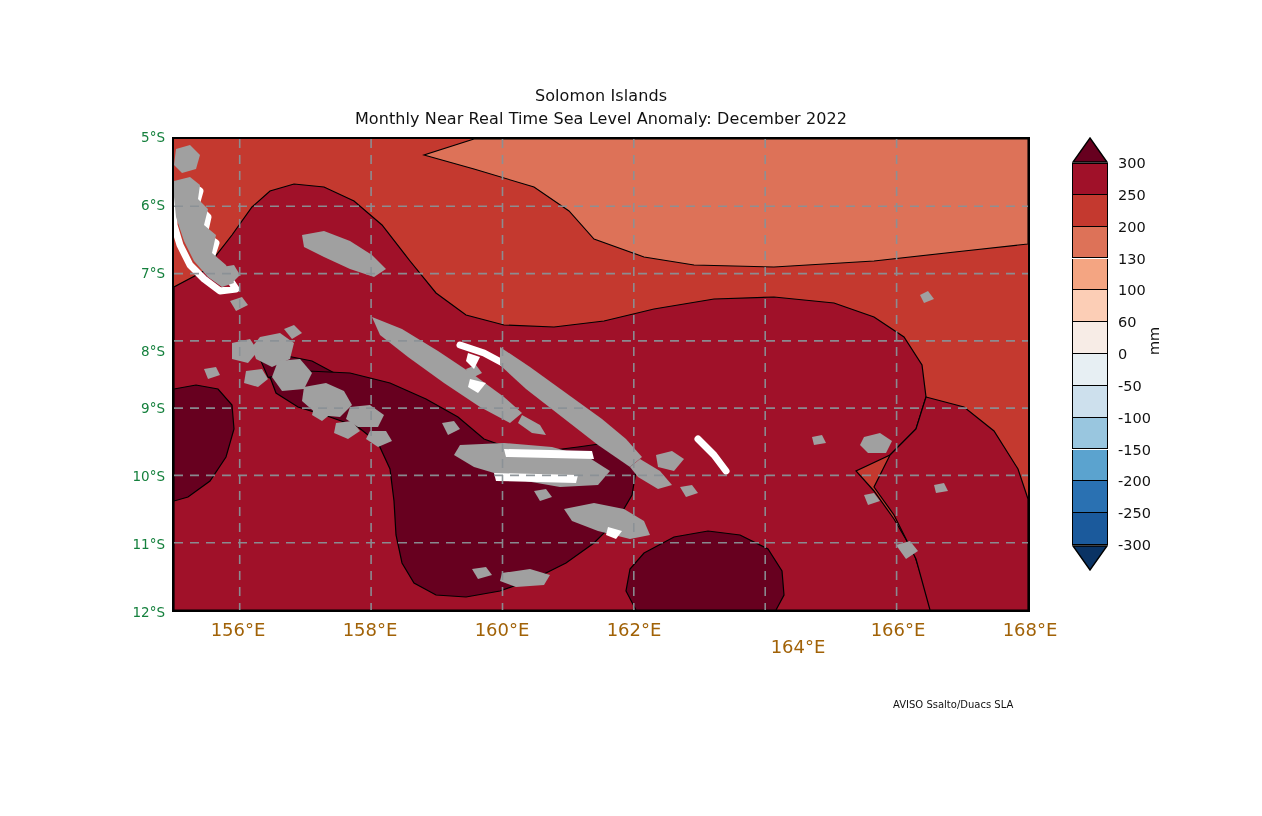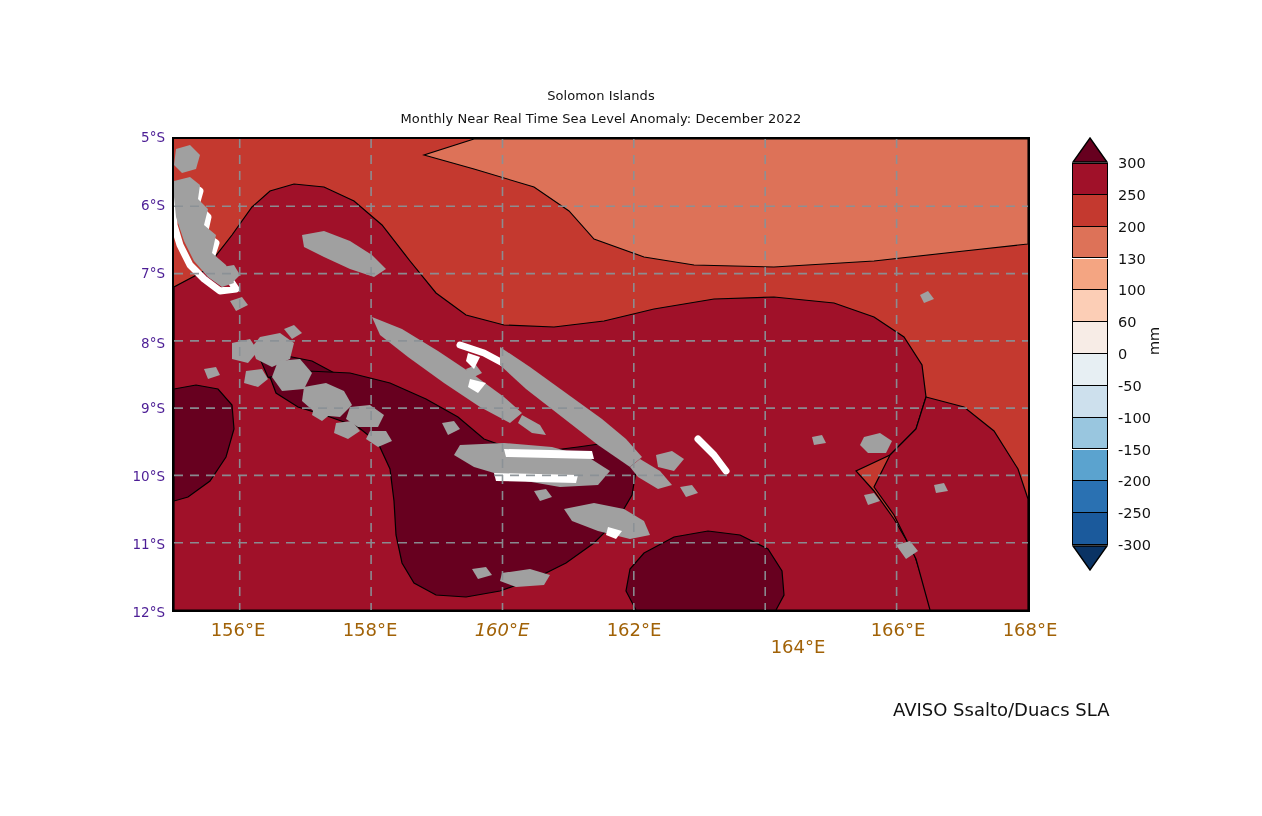--- a/index.html
+++ b/index.html
@@ -2,46 +2,46 @@
 <html><head>
 <meta charset="utf-8">
 <style>
   html,body{margin:0;padding:0;background:#ffffff;}
   body{width:1262px;height:816px;font-family:"DejaVu Sans","Liberation Sans",sans-serif;color:#000;overflow:hidden;position:relative;}
 
   #root{position:absolute;left:0;top:0;width:1262px;height:816px;}
 
   
   .title-block{position:absolute;left:172px;top:84px;width:858px;text-align:center;}
-  .title-line{font-size:13px;line-height:23px;color:#111;letter-spacing:.1px;}
+  .title-line{font-size:16px;line-height:23px;color:#111;letter-spacing:.1px;}
 
   
   #map-frame{position:absolute;left:172px;top:137px;width:858px;height:475px;
              border:2px solid #000;box-sizing:border-box;overflow:hidden;background:#c4392f;}
   #map-svg{position:absolute;left:0;top:0;width:854px;height:471px;display:block;}
 
   
-  .ylab{position:absolute;right:0;transform:translateY(-50%);font-size:13.5px;color:#4c1d95;white-space:nowrap;}
+  .ylab{position:absolute;right:0;transform:translateY(-50%);font-size:13.5px;color:#15803d;white-space:nowrap;}
   #ylabels{position:absolute;left:60px;top:137px;width:105px;height:475px;}
   .xlab{position:absolute;top:0;transform:translateX(-50%);font-size:18px;color:#a16207;white-space:nowrap;}
   #xlabels{position:absolute;left:172px;top:619px;width:858px;height:22px;}
 
   
   #cbar{position:absolute;left:1072px;top:137px;width:60px;height:434px;}
   .cb-cell{position:absolute;left:0;width:36px;box-sizing:border-box;
            border-left:1.4px solid #000;border-right:1.4px solid #000;border-bottom:1.4px solid #000;}
   .cb-cell.first{border-top:1.4px solid #000;}
   .cb-tri{position:absolute;left:0;width:36px;height:26px;}
   .cb-ticklabel{position:absolute;left:46px;transform:translateY(-50%);font-size:14.5px;color:#111;white-space:nowrap;}
   #cbar-unit{position:absolute;left:1146px;top:355px;font-size:14.5px;color:#111;
              transform:rotate(-90deg);transform-origin:left top;white-space:nowrap;}
 
   
   #footer-left{position:absolute;left:97px;top:682px;font-size:12.5px;line-height:16.5px;color:#111;}
-  #footer-right{position:absolute;left:893px;top:699px;font-size:18px;color:#111;}
+  #footer-right{position:absolute;left:893px;top:699px;font-size:10px;color:#111;}
 </style>
 </head>
 <body>
 
 <div id="root">
 
   <div class="title-block">
     <div class="title-line">Solomon Islands</div>
     <div class="title-line">Monthly Near Real Time Sea Level Anomaly: December 2022</div>
   </div>
@@ -181,30 +181,30 @@
           <line x1="722.6" y1="0" x2="722.6" y2="471"></line>
         </g>
       </g>
     </svg>
   </div>
 
   <div id="ylabels">
       <div class="ylab" style="top: 0px;">5°S</div>
       <div class="ylab" style="top: 67.8571px;">6°S</div>
       <div class="ylab" style="top: 135.714px;">7°S</div>
-      <div class="ylab" style="top: 206px;">8°S</div>
+      <div class="ylab" style="top: 214px;">8°S</div>
       <div class="ylab" style="top: 271.429px; margin-left: 8px;">9°S</div>
       <div class="ylab" style="top: 339.286px;">10°S</div>
       <div class="ylab" style="top: 407.143px;">11°S</div>
       <div class="ylab" style="top: 475px;">12°S</div>
     </div>
   <div id="xlabels">
       <div class="xlab" style="left: 66px;">156°E</div>
       <div class="xlab" style="left: 198px;">158°E</div>
-      <div class="xlab" style="left: 330px; font-style: italic;">160°E</div>
+      <div class="xlab" style="left: 330px;">160°E</div>
       <div class="xlab" style="left: 462px;">162°E</div>
       <div class="xlab" style="left: 626px; margin-top: 17px;">164°E</div>
       <div class="xlab" style="left: 726px;">166°E</div>
       <div class="xlab" style="left: 858px;">168°E</div>
     </div>
 
   <div id="cbar">
       <svg class="cb-tri" viewBox="0 0 36 26" style="top: 0px;">
         <polygon points="18,1 35,25 1,25" fill="#67001f" stroke="#000" stroke-width="1.4"></polygon>
       </svg>

